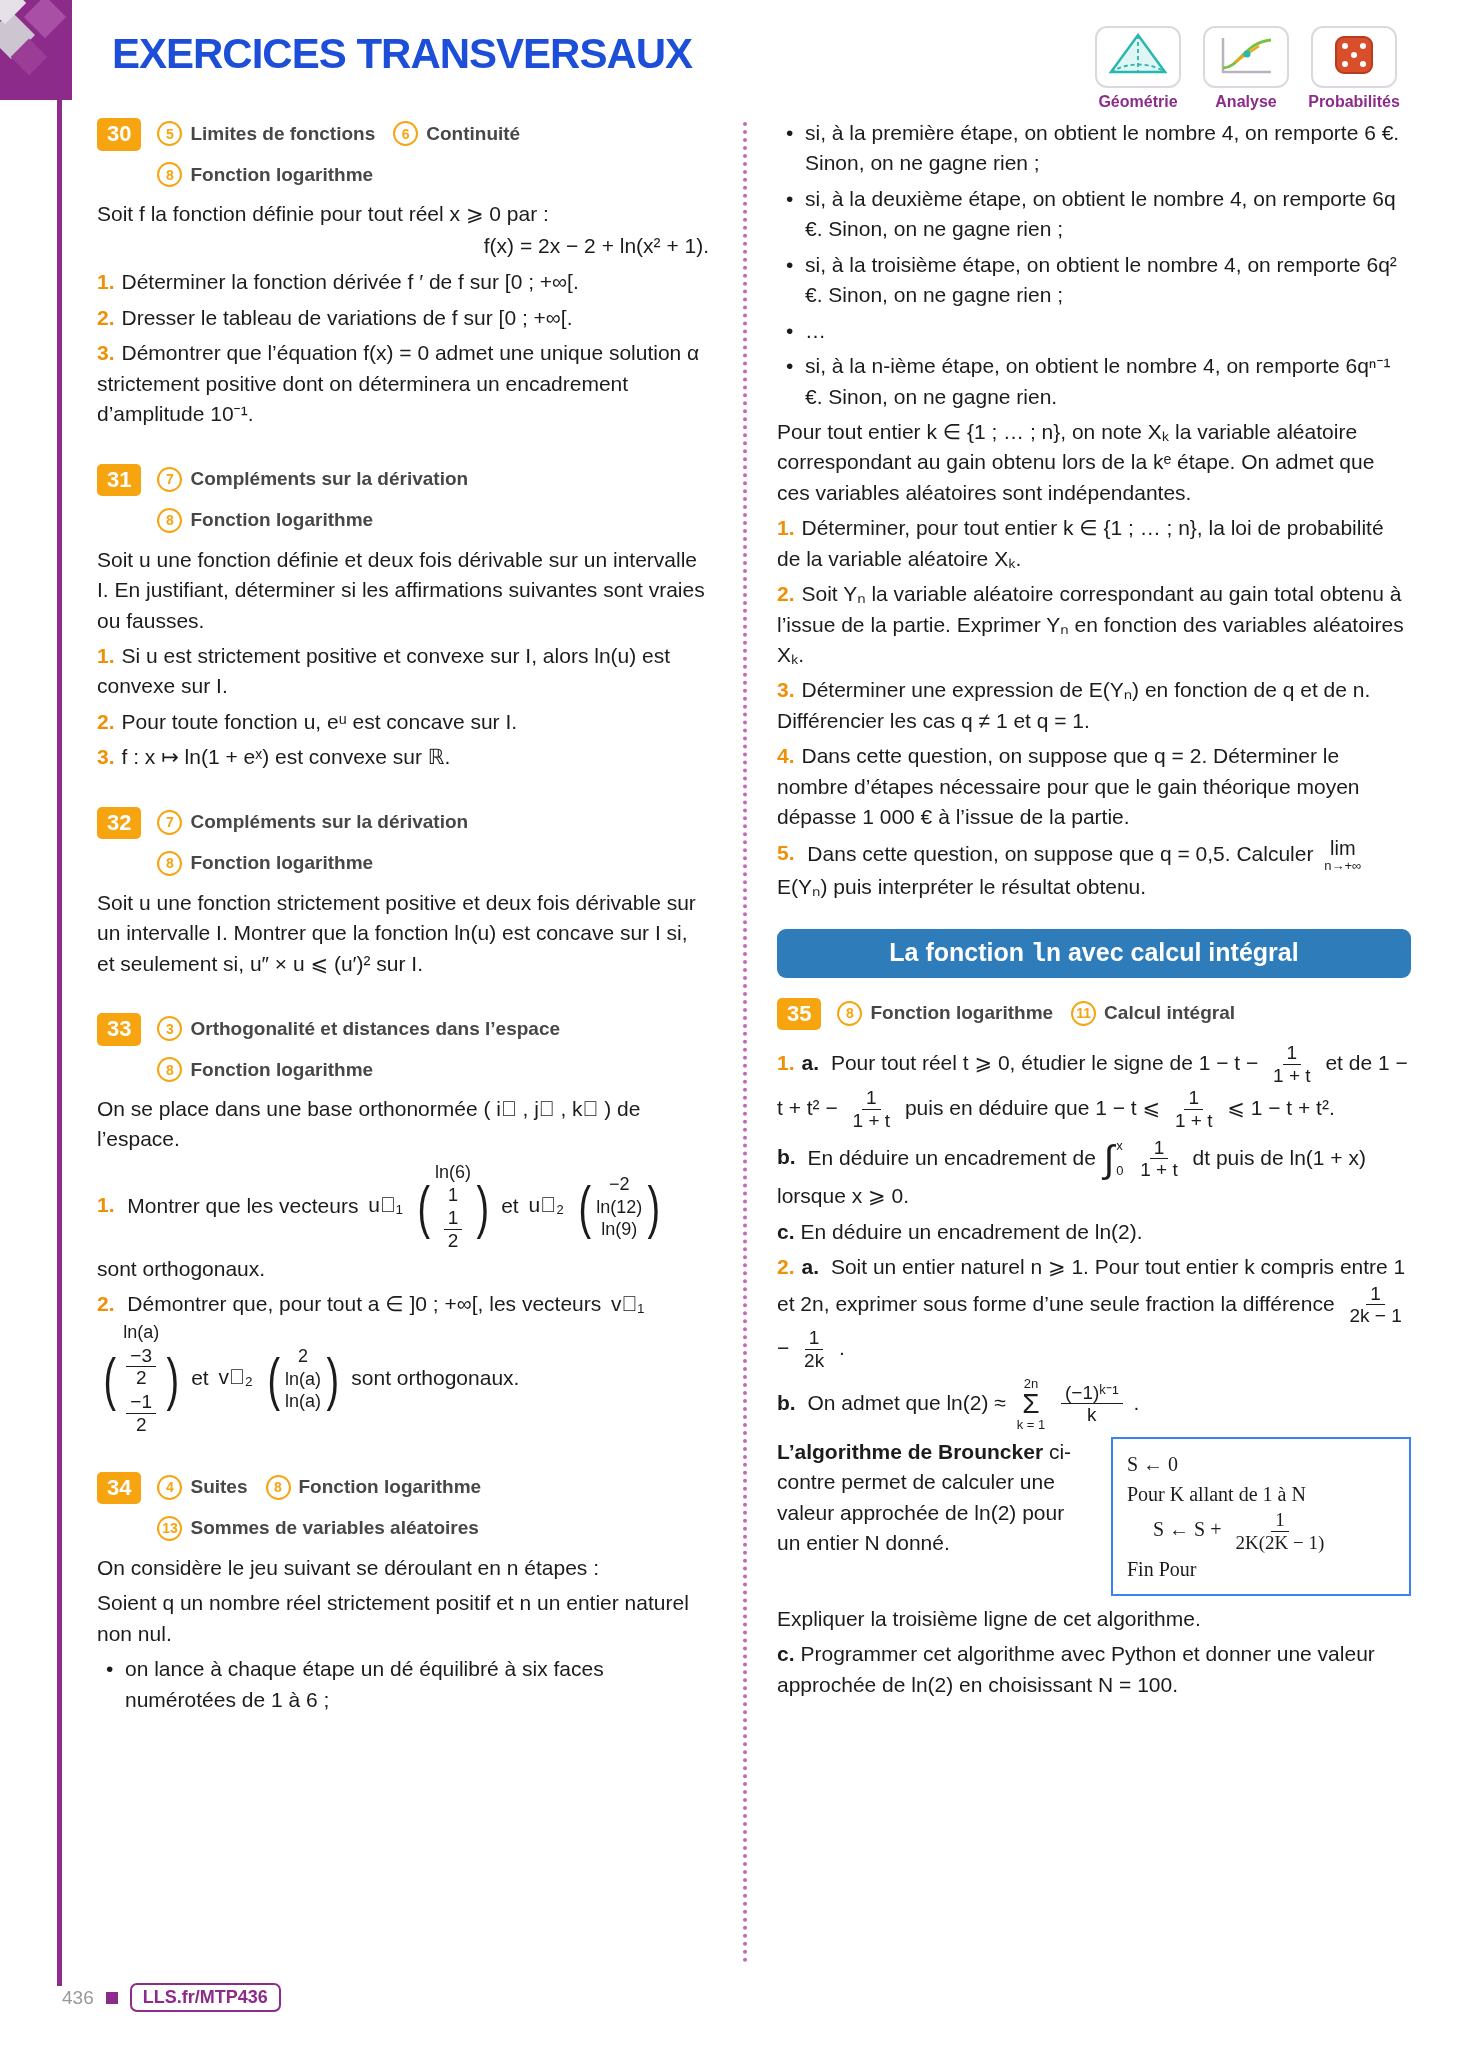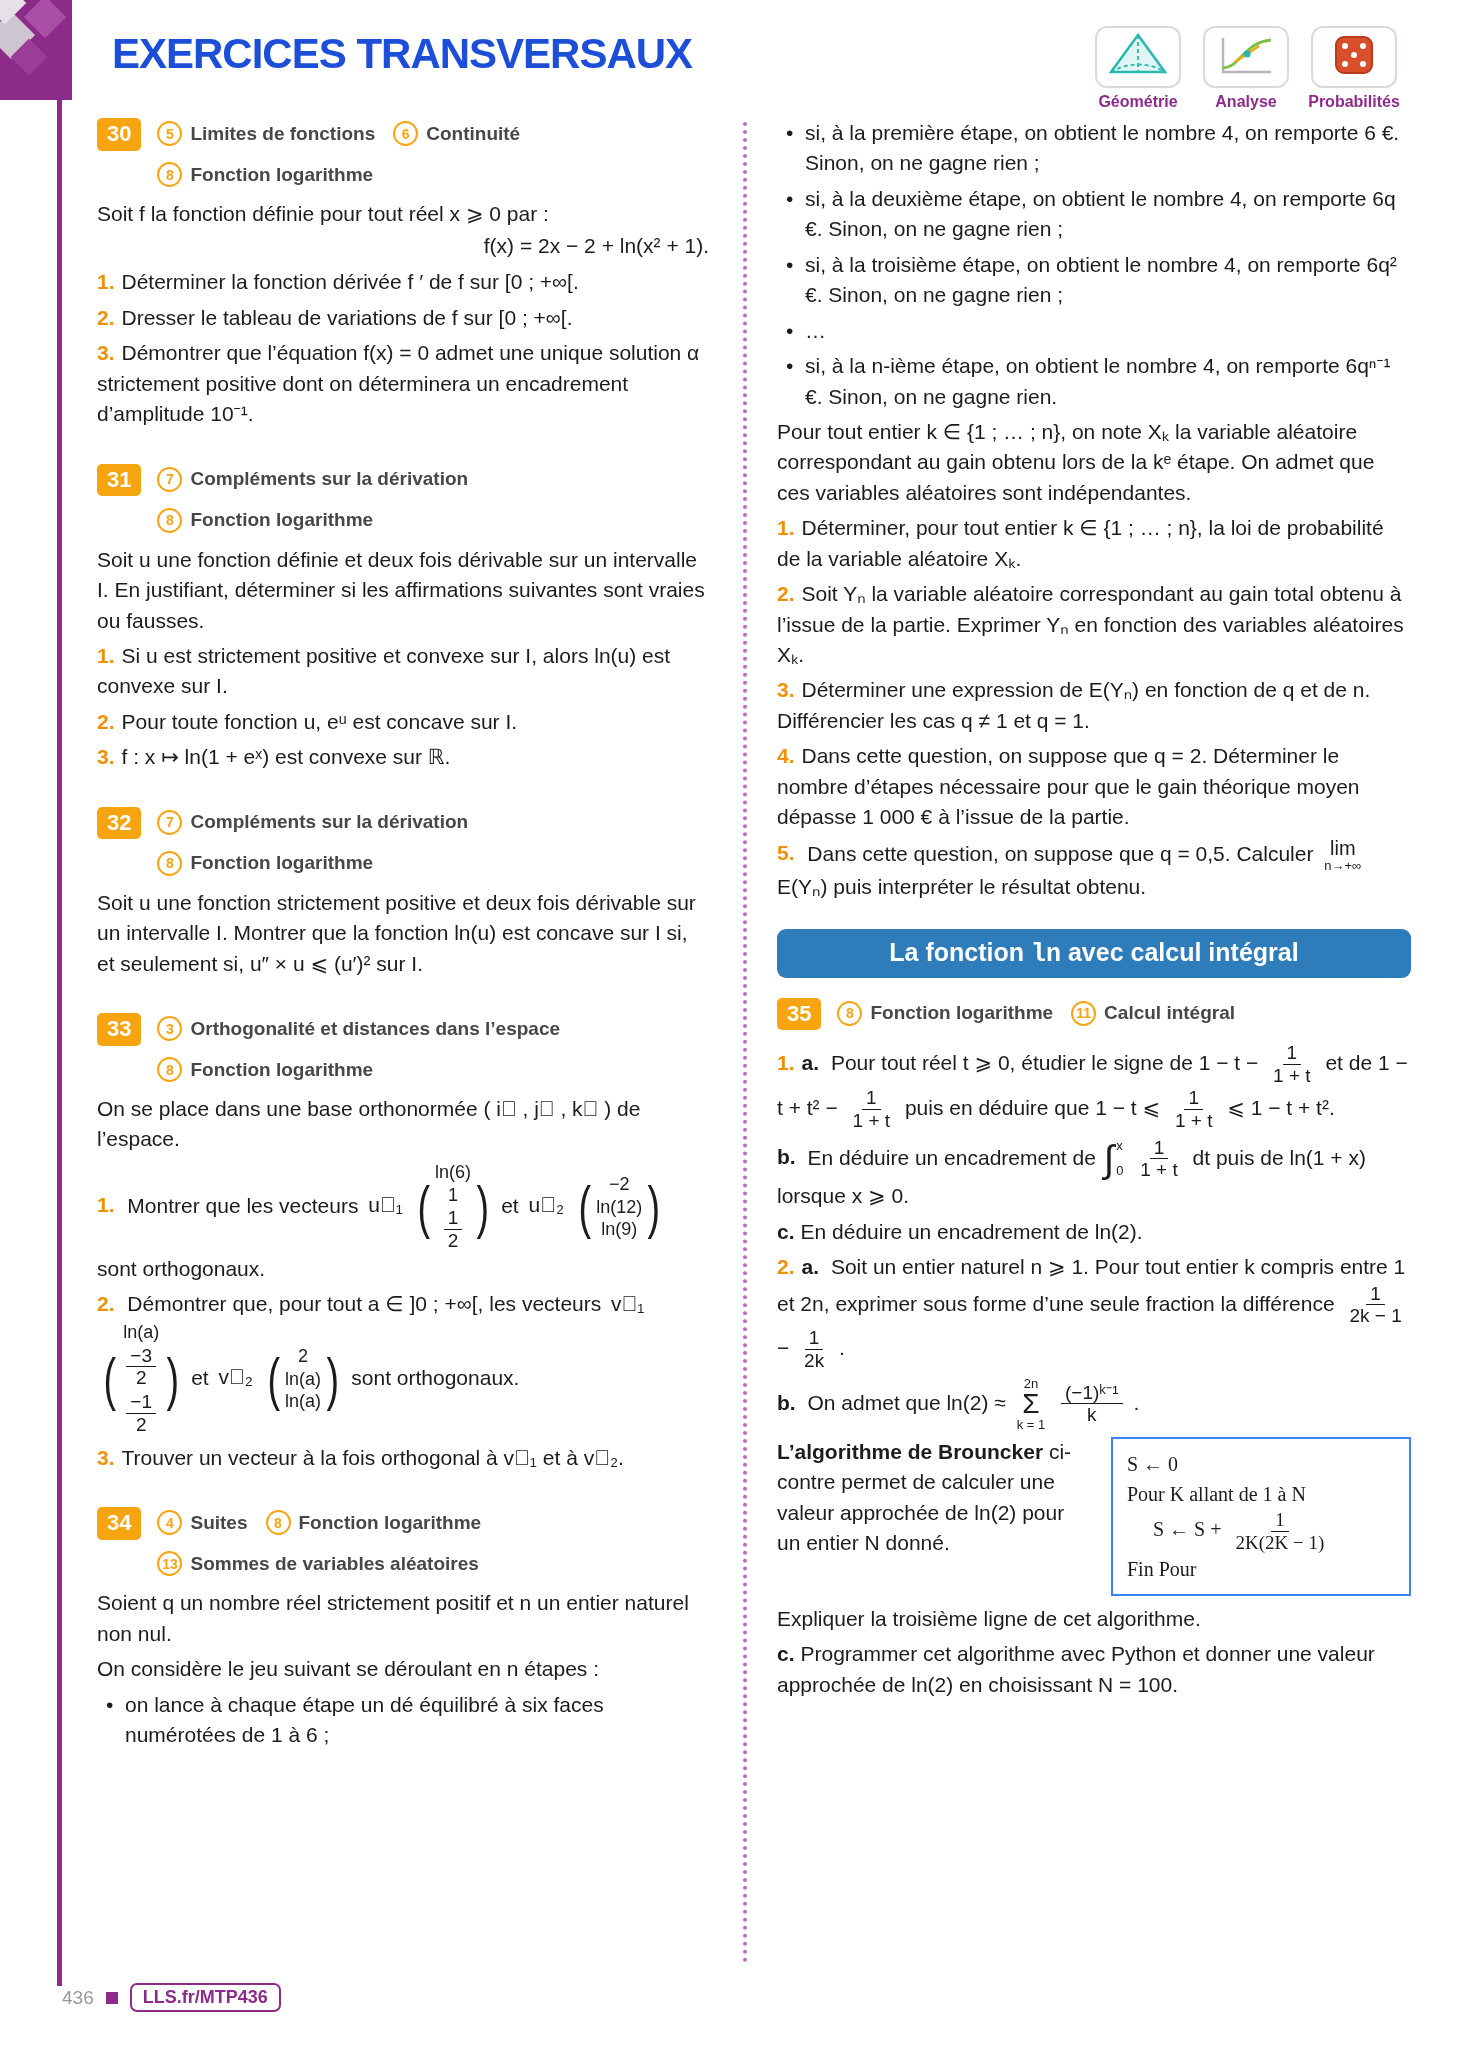--- a/index.html
+++ b/index.html
@@ -280,21 +280,20 @@
         <span class="veclabel">v⃗₂</span>
         <span class="vec">
             <span class="vec-rows">
           <span>2</span>
           <span>ln(a)</span>
           <span>ln(a)</span>
         </span>
           </span>
         <span>sont orthogonaux.</span>
       </p>
-      <p class="item"><span class="onum">3.</span><span>Trouver un vecteur à la fois orthogonal à v⃗₁ et à v⃗₂.</span></p>
     </div>
 
     <div class="exercise">
       <div class="ex-head">
         <span class="badge">34</span>
         <div class="chips">
           <span class="chip">
               <span class="chip-num">4</span>
               <span class="chip-label">Suites</span>
             </span>
@@ -302,22 +301,22 @@
               <span class="chip-num">8</span>
               <span class="chip-label">Fonction logarithme</span>
             </span>
           <span class="chip-break"></span>
           <span class="chip">
               <span class="chip-num">13</span>
               <span class="chip-label">Sommes de variables aléatoires</span>
             </span>
         </div>
       </div>
+      <p class="para">On considère le jeu suivant se déroulant en n étapes :</p>
       <p class="para">Soient q un nombre réel strictement positif et n un entier naturel non nul.</p>
-      <p class="para">On considère le jeu suivant se déroulant en n étapes :</p>
       <p class="bullet">on lance à chaque étape un dé équilibré à six faces numérotées de 1 à 6 ;</p>
     </div>
 
   </div>
 
   <div class="divider"></div>
 
   <div class="col-right">
 
     <div>

